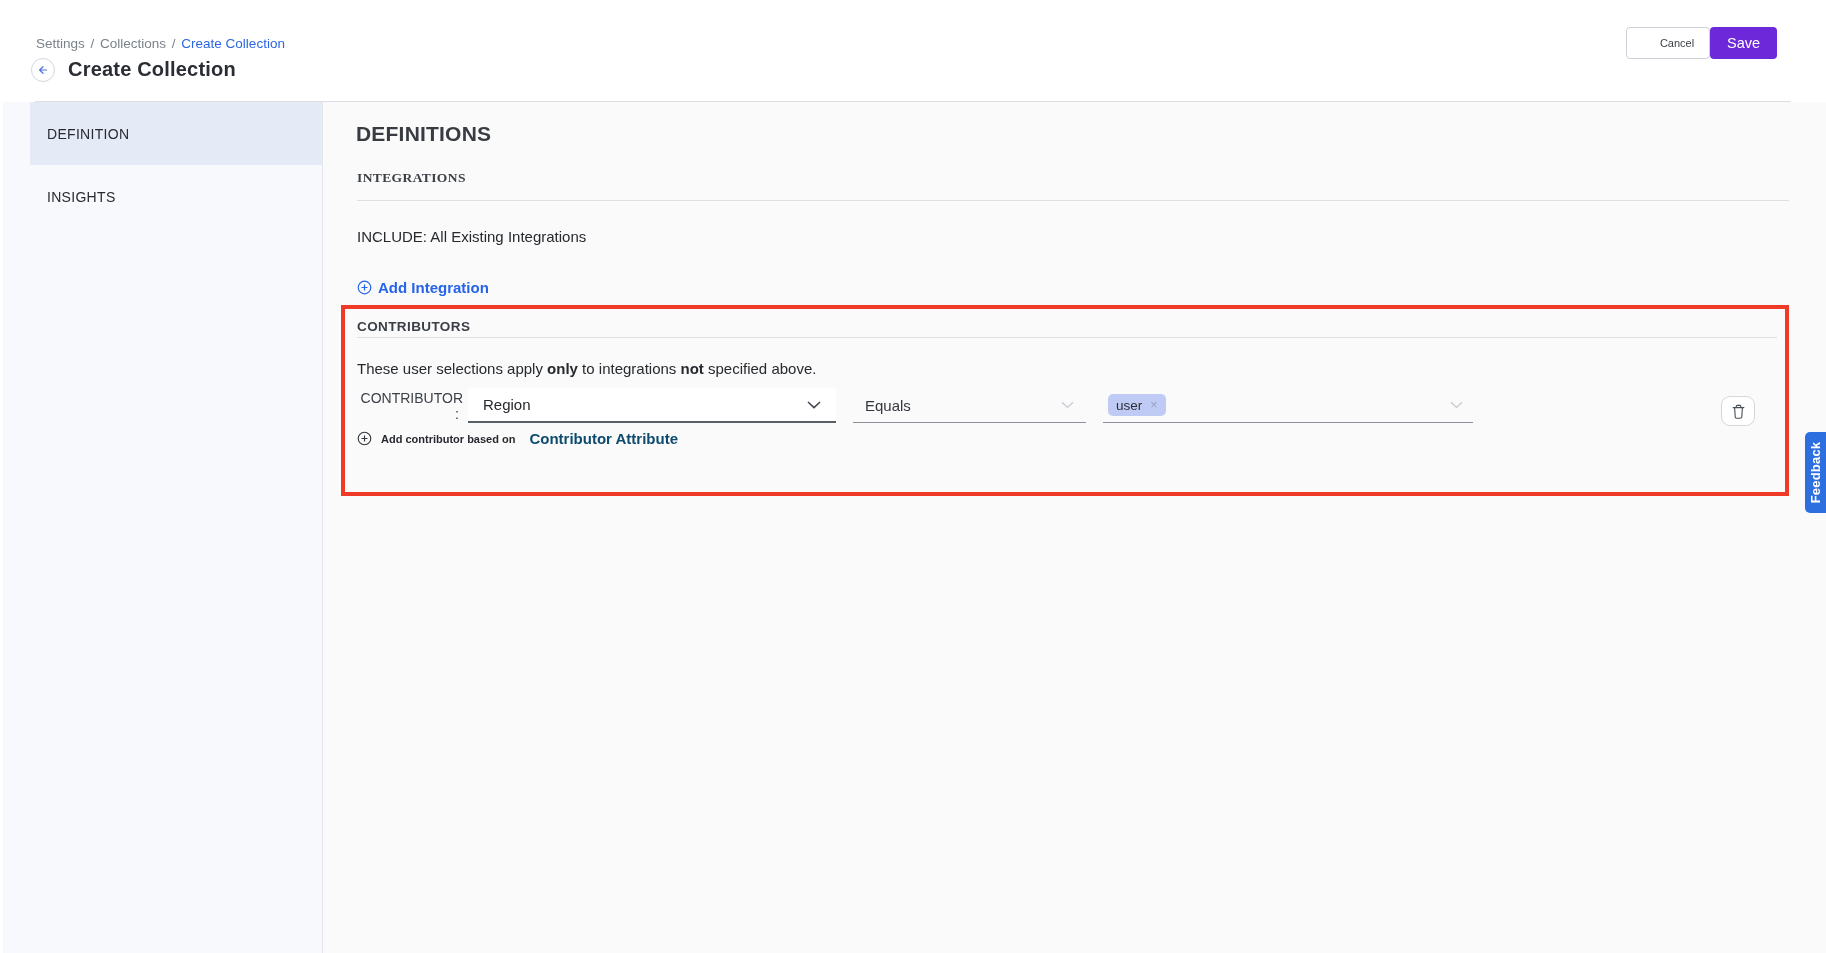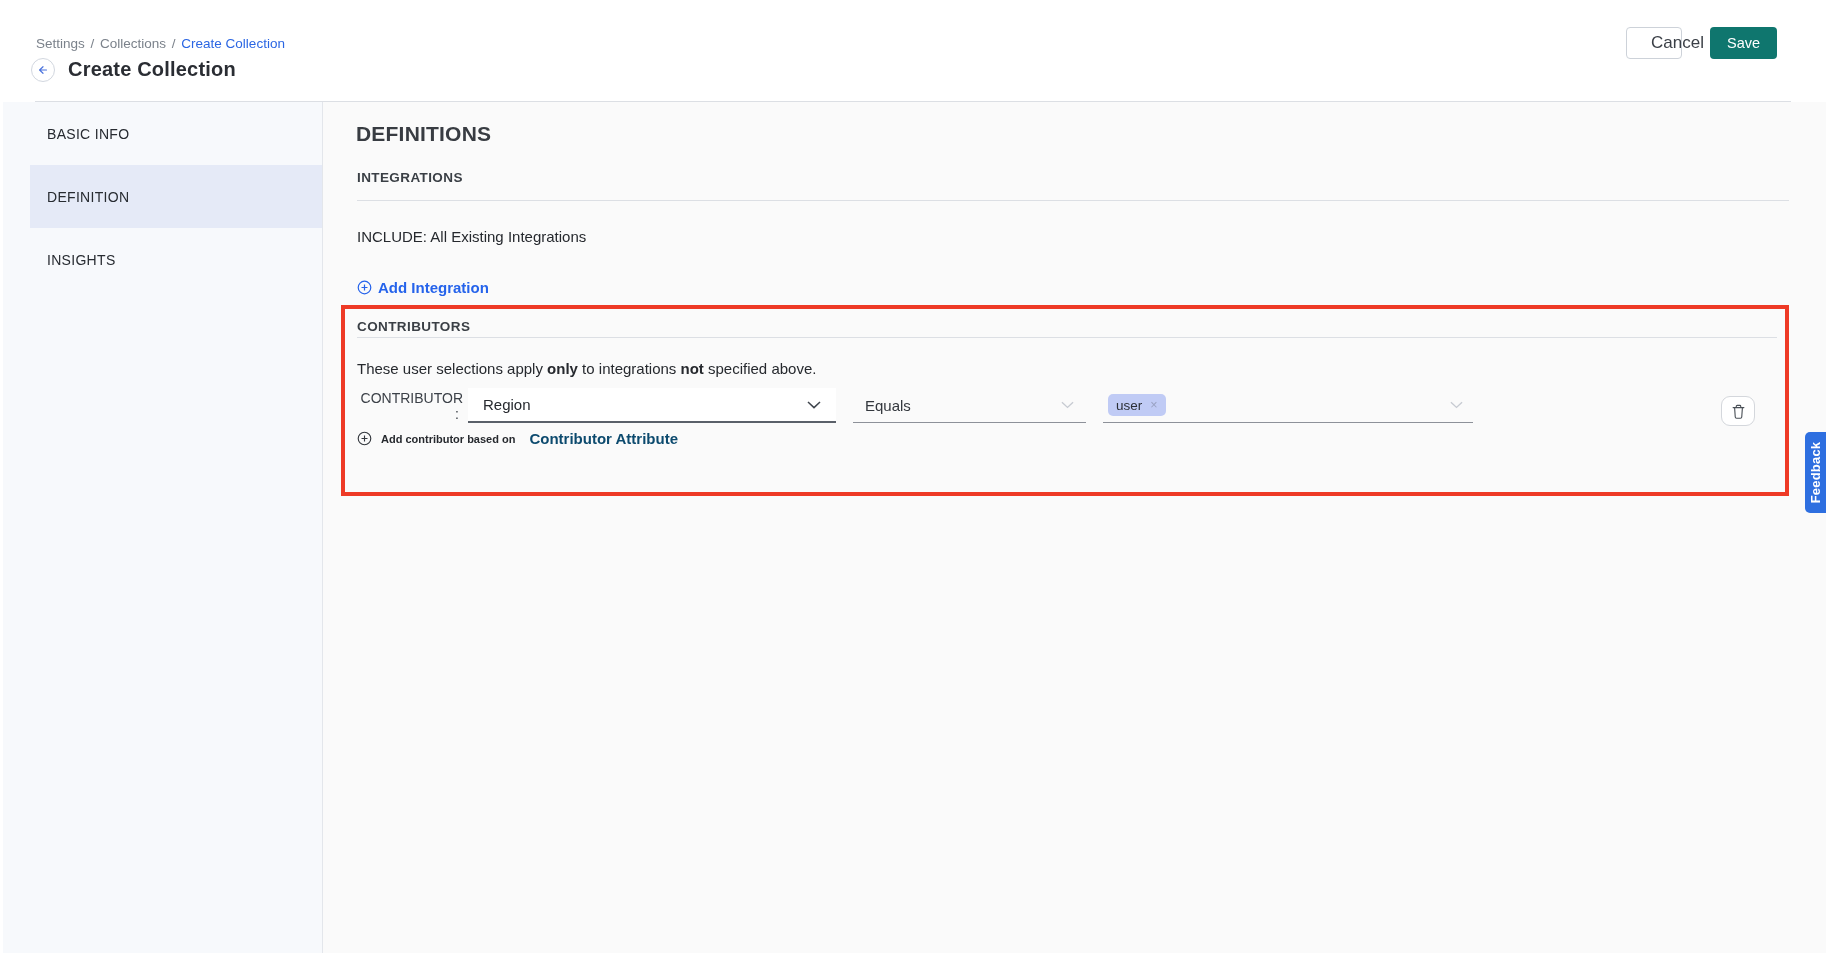--- a/index.html
+++ b/index.html
@@ -8,40 +8,40 @@
 
   
   .breadcrumb{position:absolute;left:36px;top:36px;font-size:13.5px;color:#7b828b;white-space:nowrap;}
   .breadcrumb .crumb{color:#7b828b;margin-top:12px;}
   .breadcrumb .sep{color:#7b828b;margin:0 2px;}
   .breadcrumb .current{color:#2b66e3;}
   .back-btn{position:absolute;left:31px;top:58px;width:24px;height:24px;border-radius:50%;
             border:1px solid #d2d7df;background:#fff;color:#4a72dd;display:flex;align-items:center;
             justify-content:center;cursor:pointer;padding:0;}
   .page-title{position:absolute;left:68px;top:58px;font-size:20px;font-weight:700;color:#2a2d33;letter-spacing:.2px;}
-  .cancel-btn{position:absolute;left:1626px;top:27px;width:56px;height:32px;background:#fff;
-              border:1px solid #cdd2d9;border-radius:4px;font-size:17px;color:#3a3f46;
+  .cancel-btn{position:absolute;left:1626px;top:27px;width:84px;height:32px;background:#fff;
+              border:1px solid #cdd2d9;border-radius:4px;font-size:11px;color:#3a3f46;
               font-family:inherit;cursor:pointer;padding-left:24px;}
-  .save-btn{position:absolute;left:1710px;top:27px;width:67px;height:32px;background:#0f766e;
+  .save-btn{position:absolute;left:1710px;top:27px;width:67px;height:32px;background:#6d28d9;
             border:none;border-radius:4px;font-size:14.5px;font-weight:500;color:#fff;
             font-family:inherit;cursor:pointer;}
   .header-divider{position:absolute;left:35px;top:101px;width:1756px;height:1px;background:#dcdfe4;}
 
   
   .sidebar{position:absolute;left:3px;top:102px;width:319px;bottom:0;background:#f7f9fc;
            border-right:1px solid #e3e6eb;}
   .sidebar-item{height:63px;margin-left:27px;display:flex;align-items:center;padding-left:17px;
                 font-size:14px;letter-spacing:.3px;color:#272b31;cursor:pointer;}
   .sidebar-item.selected{background:#e5eaf7;}
 
   
   .content-bg{position:absolute;left:323px;top:102px;right:0;bottom:0;background:#fafafa;}
   .defs-heading{position:absolute;left:356px;top:122px;font-size:21px;font-weight:700;color:#383c42;letter-spacing:.2px;}
   .section-title{position:absolute;font-size:13.5px;font-weight:700;color:#3a3f45;letter-spacing:.4px;}
-  .integrations-title{left:357px;top:170px;}
+  .integrations-title{left:357px;top:170px;font-family:Liberation Serif, serif;}
   .divider{position:absolute;height:1px;background:#dcdfe4;}
   .integrations-divider{left:357px;top:200px;width:1432px;}
   .include-text{position:absolute;left:357px;top:228px;font-size:15px;color:#26292e;}
   .link-row{position:absolute;display:flex;align-items:center;cursor:pointer;}
   .add-integration{left:357px;top:279px;gap:6px;color:#2563eb;}
   .add-integration .link-label{font-size:15px;font-weight:700;color:#2563eb;}
 
   
   .red-box{position:absolute;left:341px;top:305px;width:1448px;height:191px;
            border:4px solid #ee3a26;box-sizing:border-box;pointer-events:none;}
@@ -98,21 +98,20 @@
     </span>
   </button>
   <div class="page-title">Create Collection</div>
 
   <button class="cancel-btn">Cancel</button>
   <button class="save-btn">Save</button>
 
   <div class="header-divider"></div>
 
   <div class="sidebar">
-    <div class="sidebar-item">BASIC INFO</div>
     <div class="sidebar-item selected">DEFINITION</div>
     <div class="sidebar-item">INSIGHTS</div>
   </div>
 
   <div class="content-bg"></div>
 
   <div class="defs-heading">DEFINITIONS</div>
 
   <div class="section-title integrations-title">INTEGRATIONS</div>
   <div class="divider integrations-divider"></div>

